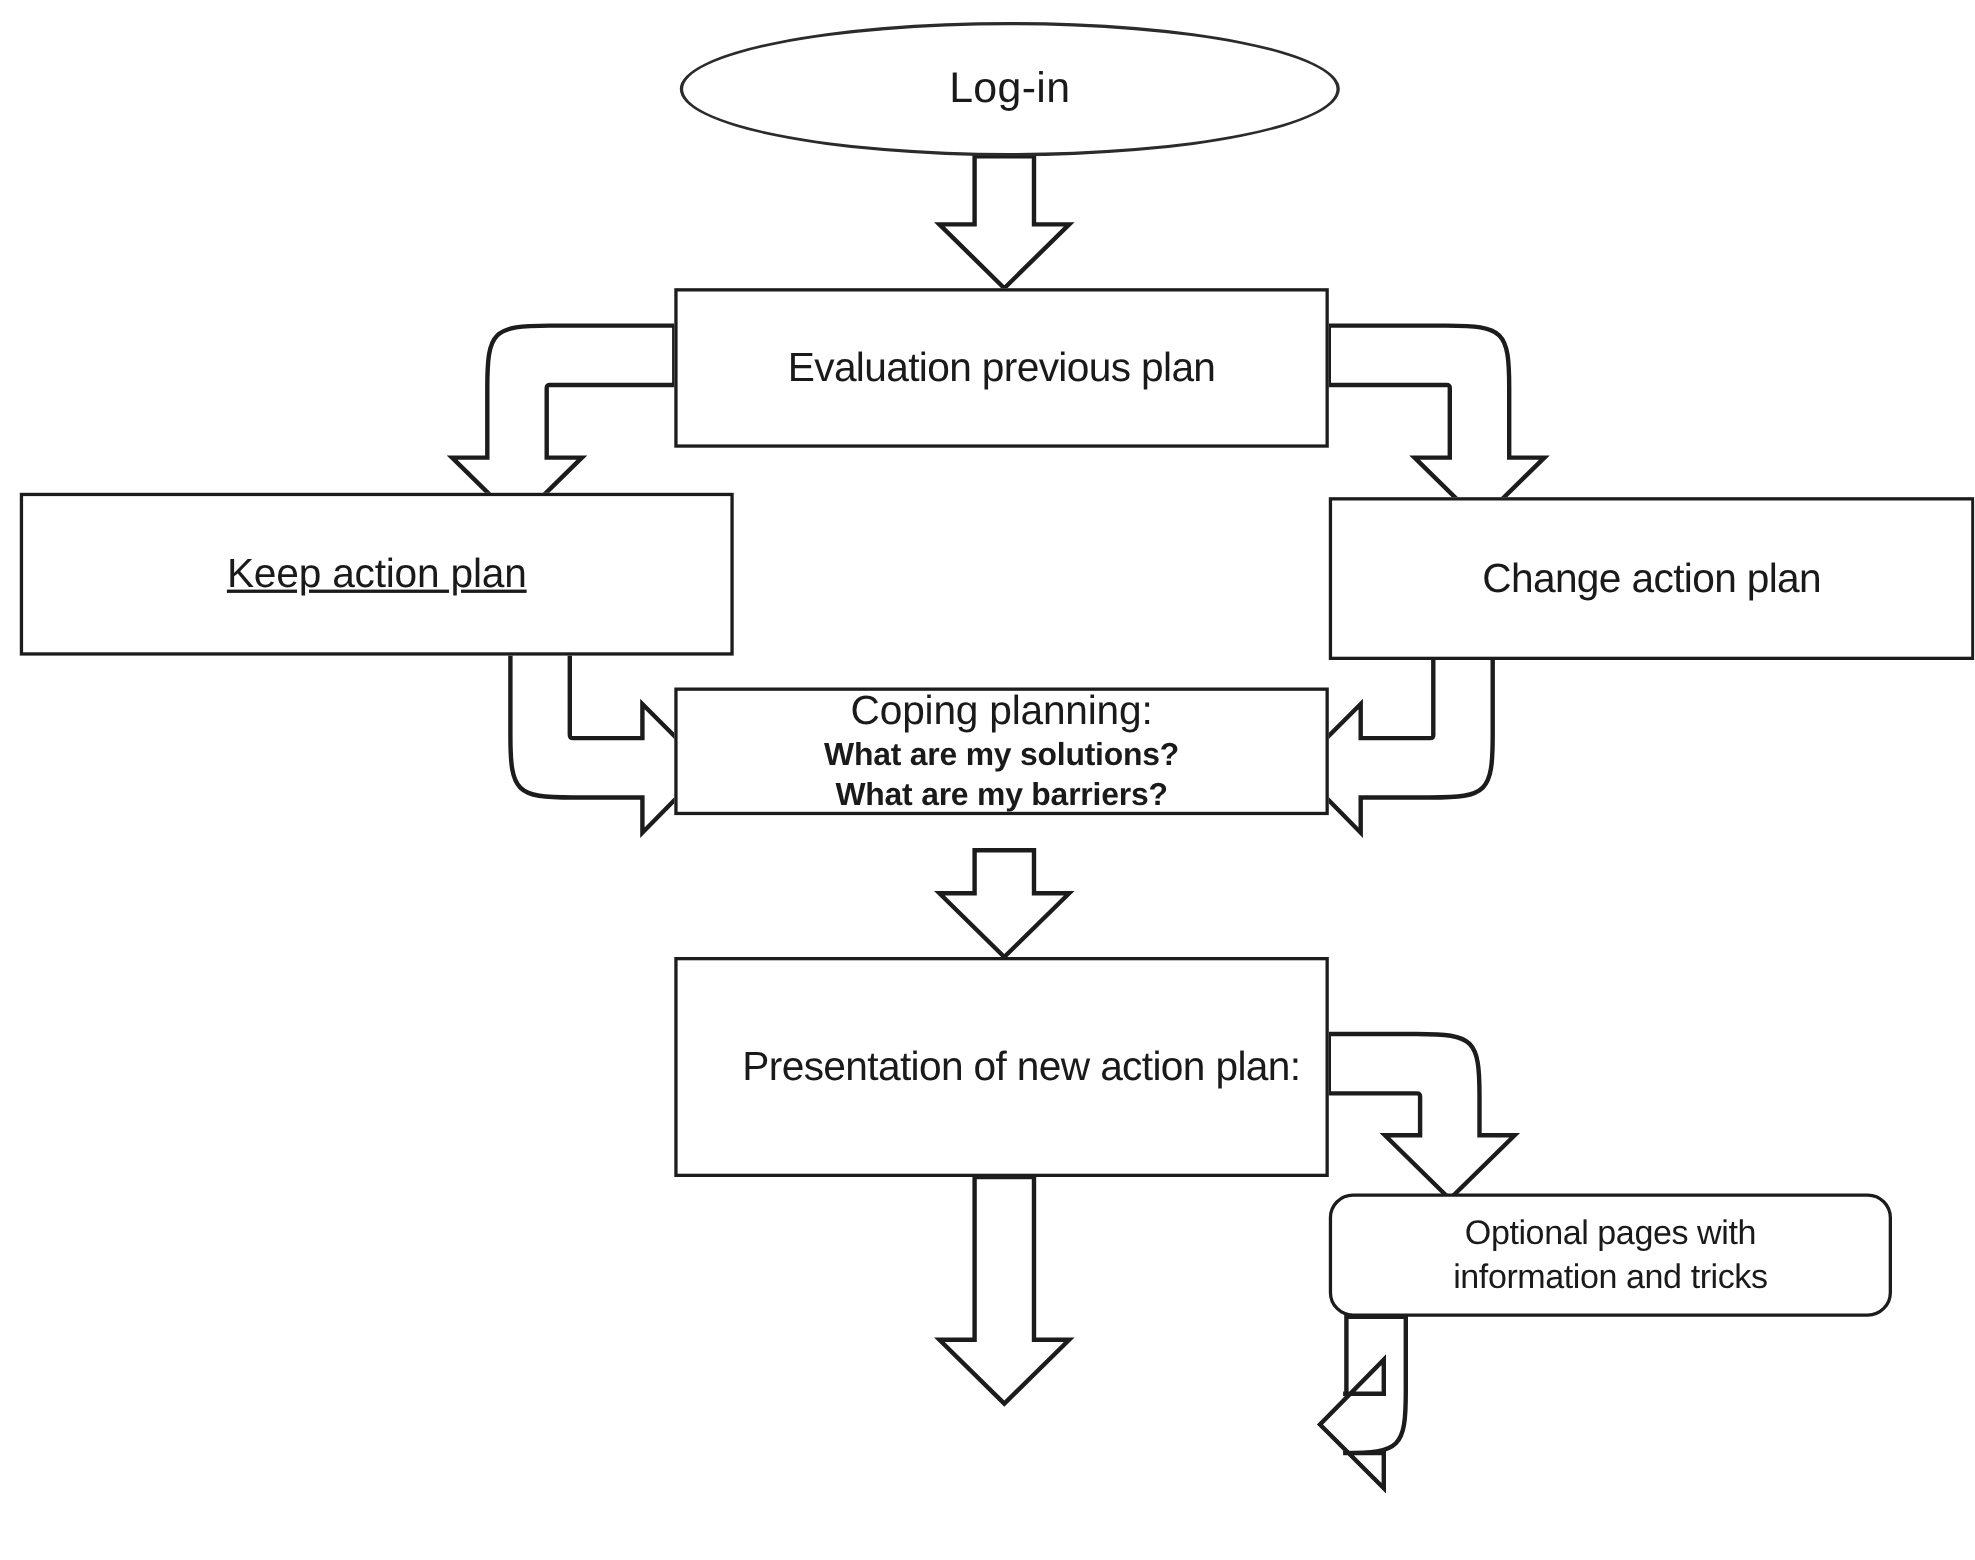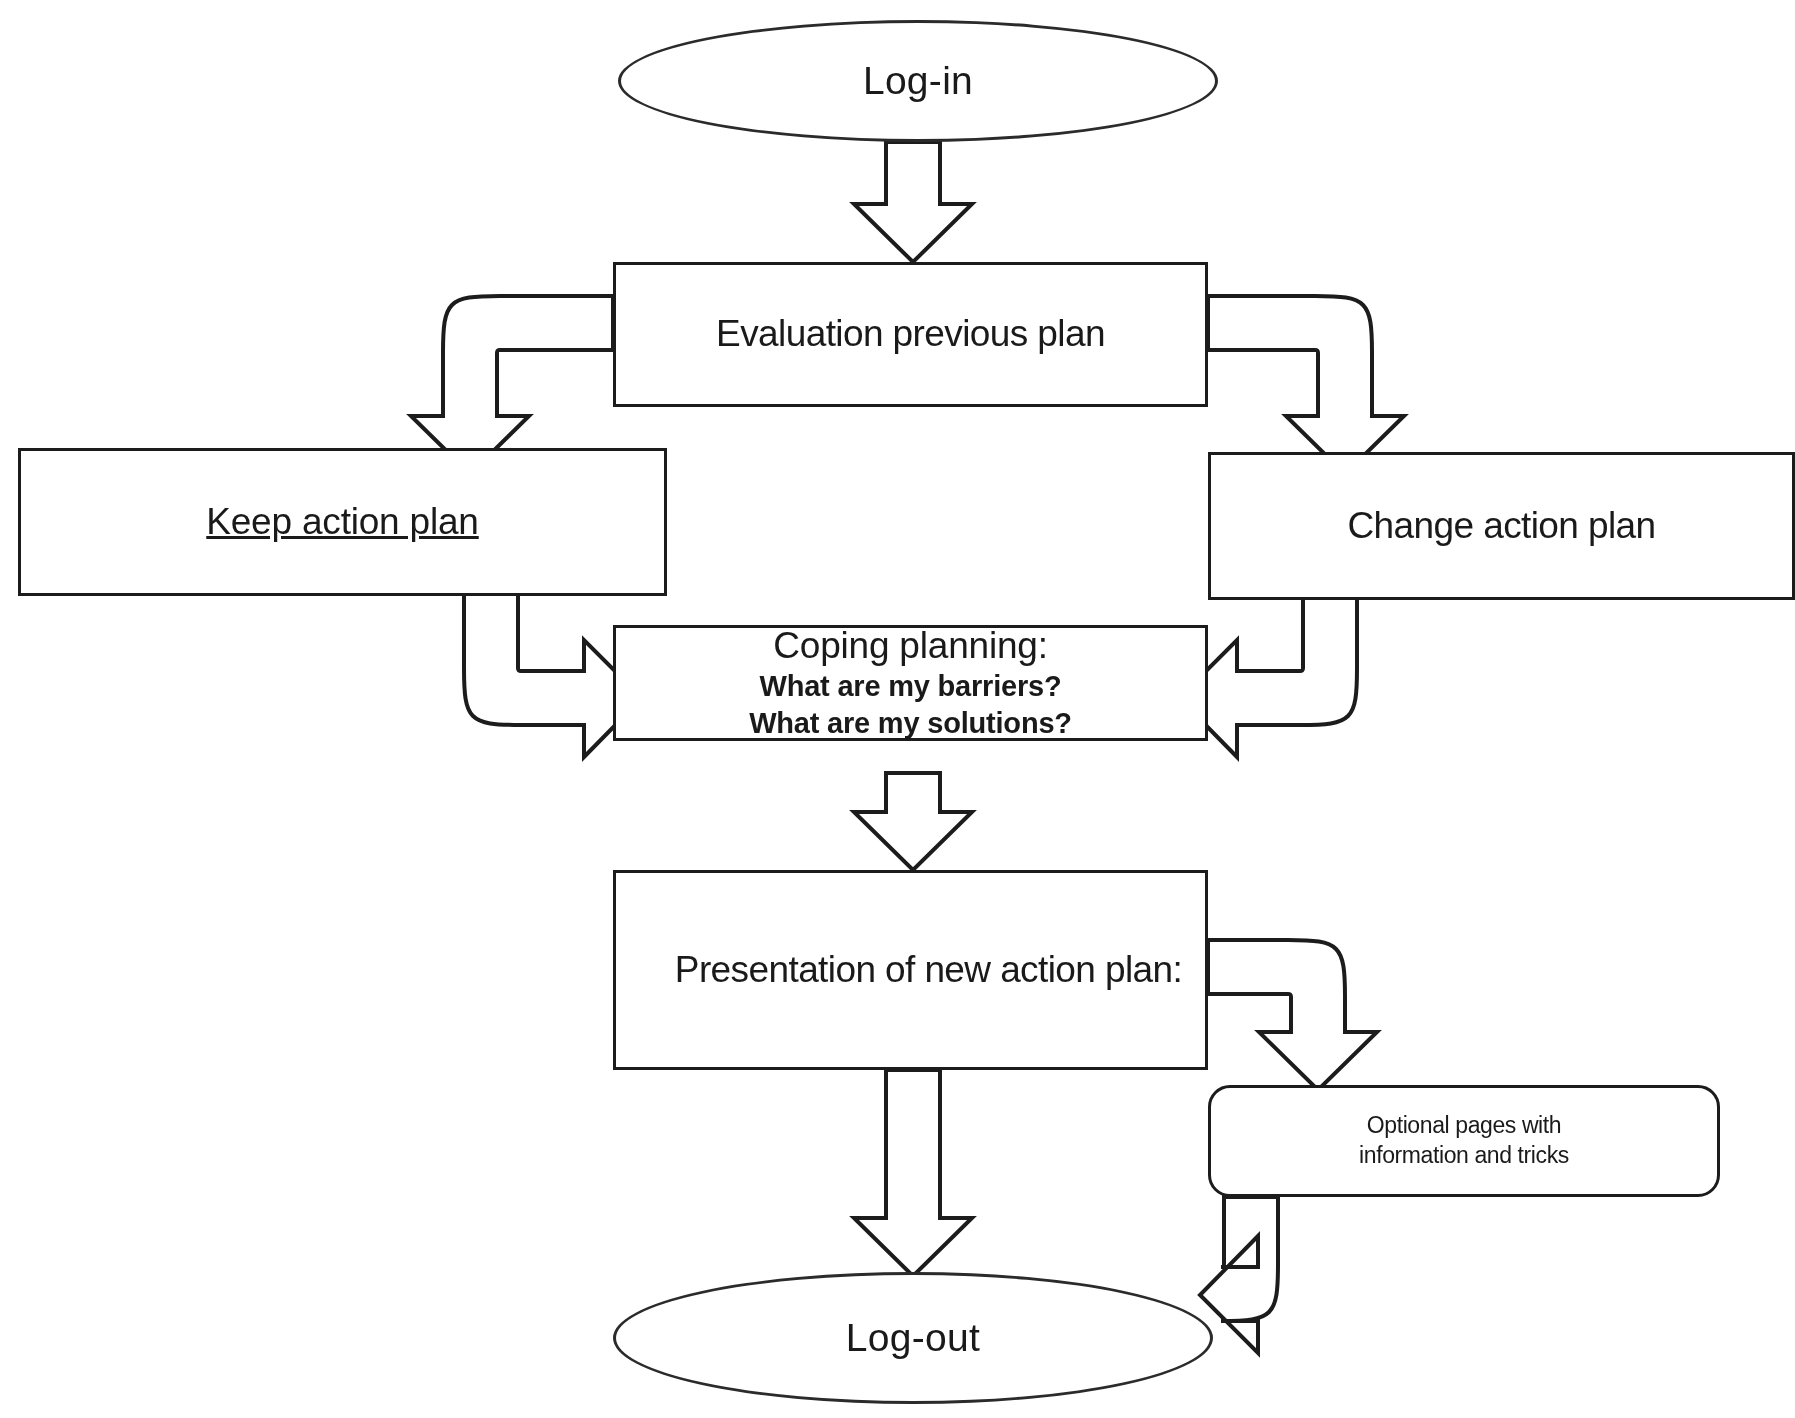--- a/index.html
+++ b/index.html
@@ -63,21 +63,21 @@
   .box-label.tight {
     letter-spacing: -0.6px;
   }
   .sub-label {
     font-size: 29px;
     font-weight: 700;
     letter-spacing: -0.2px;
     line-height: 1.28;
   }
   .opt-label {
-    font-size: 23px;
+    font-size: 31px;
     font-weight: 400;
     letter-spacing: -0.4px;
     line-height: 1.3;
   }
 
   
   #node-login      { left: 618px;  top: 20px;   width: 600px; height: 122px; }
   #node-evaluation { left: 613px;  top: 262px;  width: 595px; height: 145px; }
   #node-keep       { left: 18px;   top: 448px;  width: 649px; height: 148px; text-decoration: underline; }
   #node-change     { left: 1208px; top: 452px;  width: 587px; height: 148px; }
@@ -191,30 +191,27 @@
   <div class="node rect" id="node-keep">
     <div class="box-label">Keep action plan</div>
   </div>
 
   <div class="node rect" id="node-change">
     <div class="box-label tight">Change action plan</div>
   </div>
 
   <div class="node rect" id="node-coping">
     <div class="box-label">Coping planning:</div>
+    <div class="sub-label">What are my solutions?</div>
     <div class="sub-label">What are my barriers?</div>
-    <div class="sub-label">What are my solutions?</div>
   </div>
 
   <div class="node rect" id="node-present">
     <div class="box-label tight">Presentation of new action plan:</div>
   </div>
 
   <div class="node rounded" id="node-optional">
     <div class="opt-label">Optional pages with</div>
     <div class="opt-label">information and tricks</div>
   </div>
 
-  <div class="node ellipse" id="node-logout">
-    <div class="terminal-label">Log-out</div>
-  </div>
 
 </div>
 
 </body></html>

